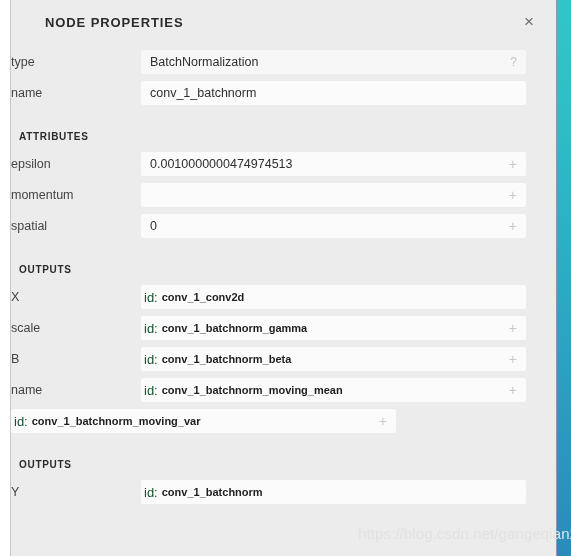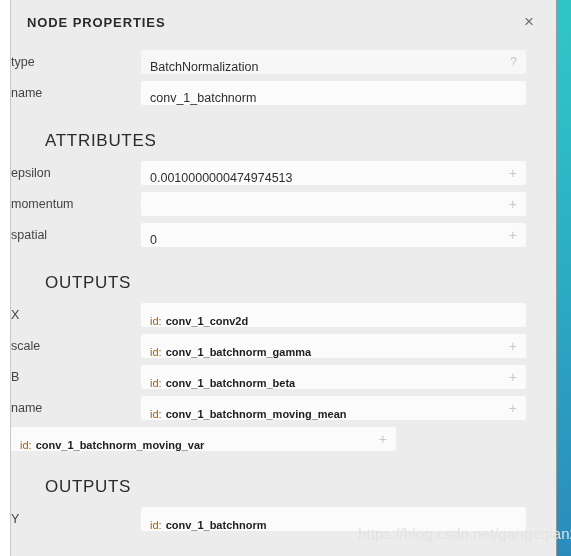--- a/index.html
+++ b/index.html
@@ -53,21 +53,21 @@
     overflow: hidden;
   }
 
   
   .panel-header {
     position: relative;
     height: 48px;
   }
   .panel-title {
     position: absolute;
-    left: 16px;
+    left: 34px;
     top: 15px;
     font-size: 13px;
     font-weight: bold;
     letter-spacing: 0.9px;
     color: #2b2b2b;
   }
   .close-btn {
     position: absolute;
     right: 14px;
     top: 9px;
@@ -76,25 +76,25 @@
     line-height: 26px;
     text-align: center;
     font-size: 17px;
     color: #6e6e6e;
     cursor: pointer;
     user-select: none;
   }
 
   
   .group-title {
-    font-size: 17px;
-    font-weight: normal;
+    font-size: 10px;
+    font-weight: bold;
     letter-spacing: 0.7px;
     color: #2b2b2b;
-    padding-left: 34px;
+    padding-left: 8px;
     margin-top: 10px;
     margin-bottom: 10px;
   }
 
   
   .row {
     display: flex;
     align-items: center;
     height: 24px;
     margin-bottom: 7px;
@@ -112,36 +112,36 @@
   }
   .row-field {
     position: relative;
     flex: 0 0 385px;
     width: 385px;
     height: 24px;
     background: #fbfbfb;
     border-radius: 2px;
     box-sizing: border-box;
     display: flex;
-    align-items: flex-end;
+    align-items: center;
     overflow: hidden;
   }
   .row-field.readonly {
     background: #f7f7f7;
   }
   .field-text {
     padding-left: 9px;
     font-size: 12.5px;
     color: #2f2f2f;
     white-space: nowrap;
   }
   .id-prefix {
-    padding-left: 9px;
-    font-size: 11px;
-    color: #a16207;
+    padding-left: 3px;
+    font-size: 13px;
+    color: #14532d;
   }
   .id-value {
     font-size: 11px;
     font-weight: bold;
     color: #1e1e1e;
     padding-left: 4px;
     white-space: nowrap;
   }
   .field-affordance {
     position: absolute;

